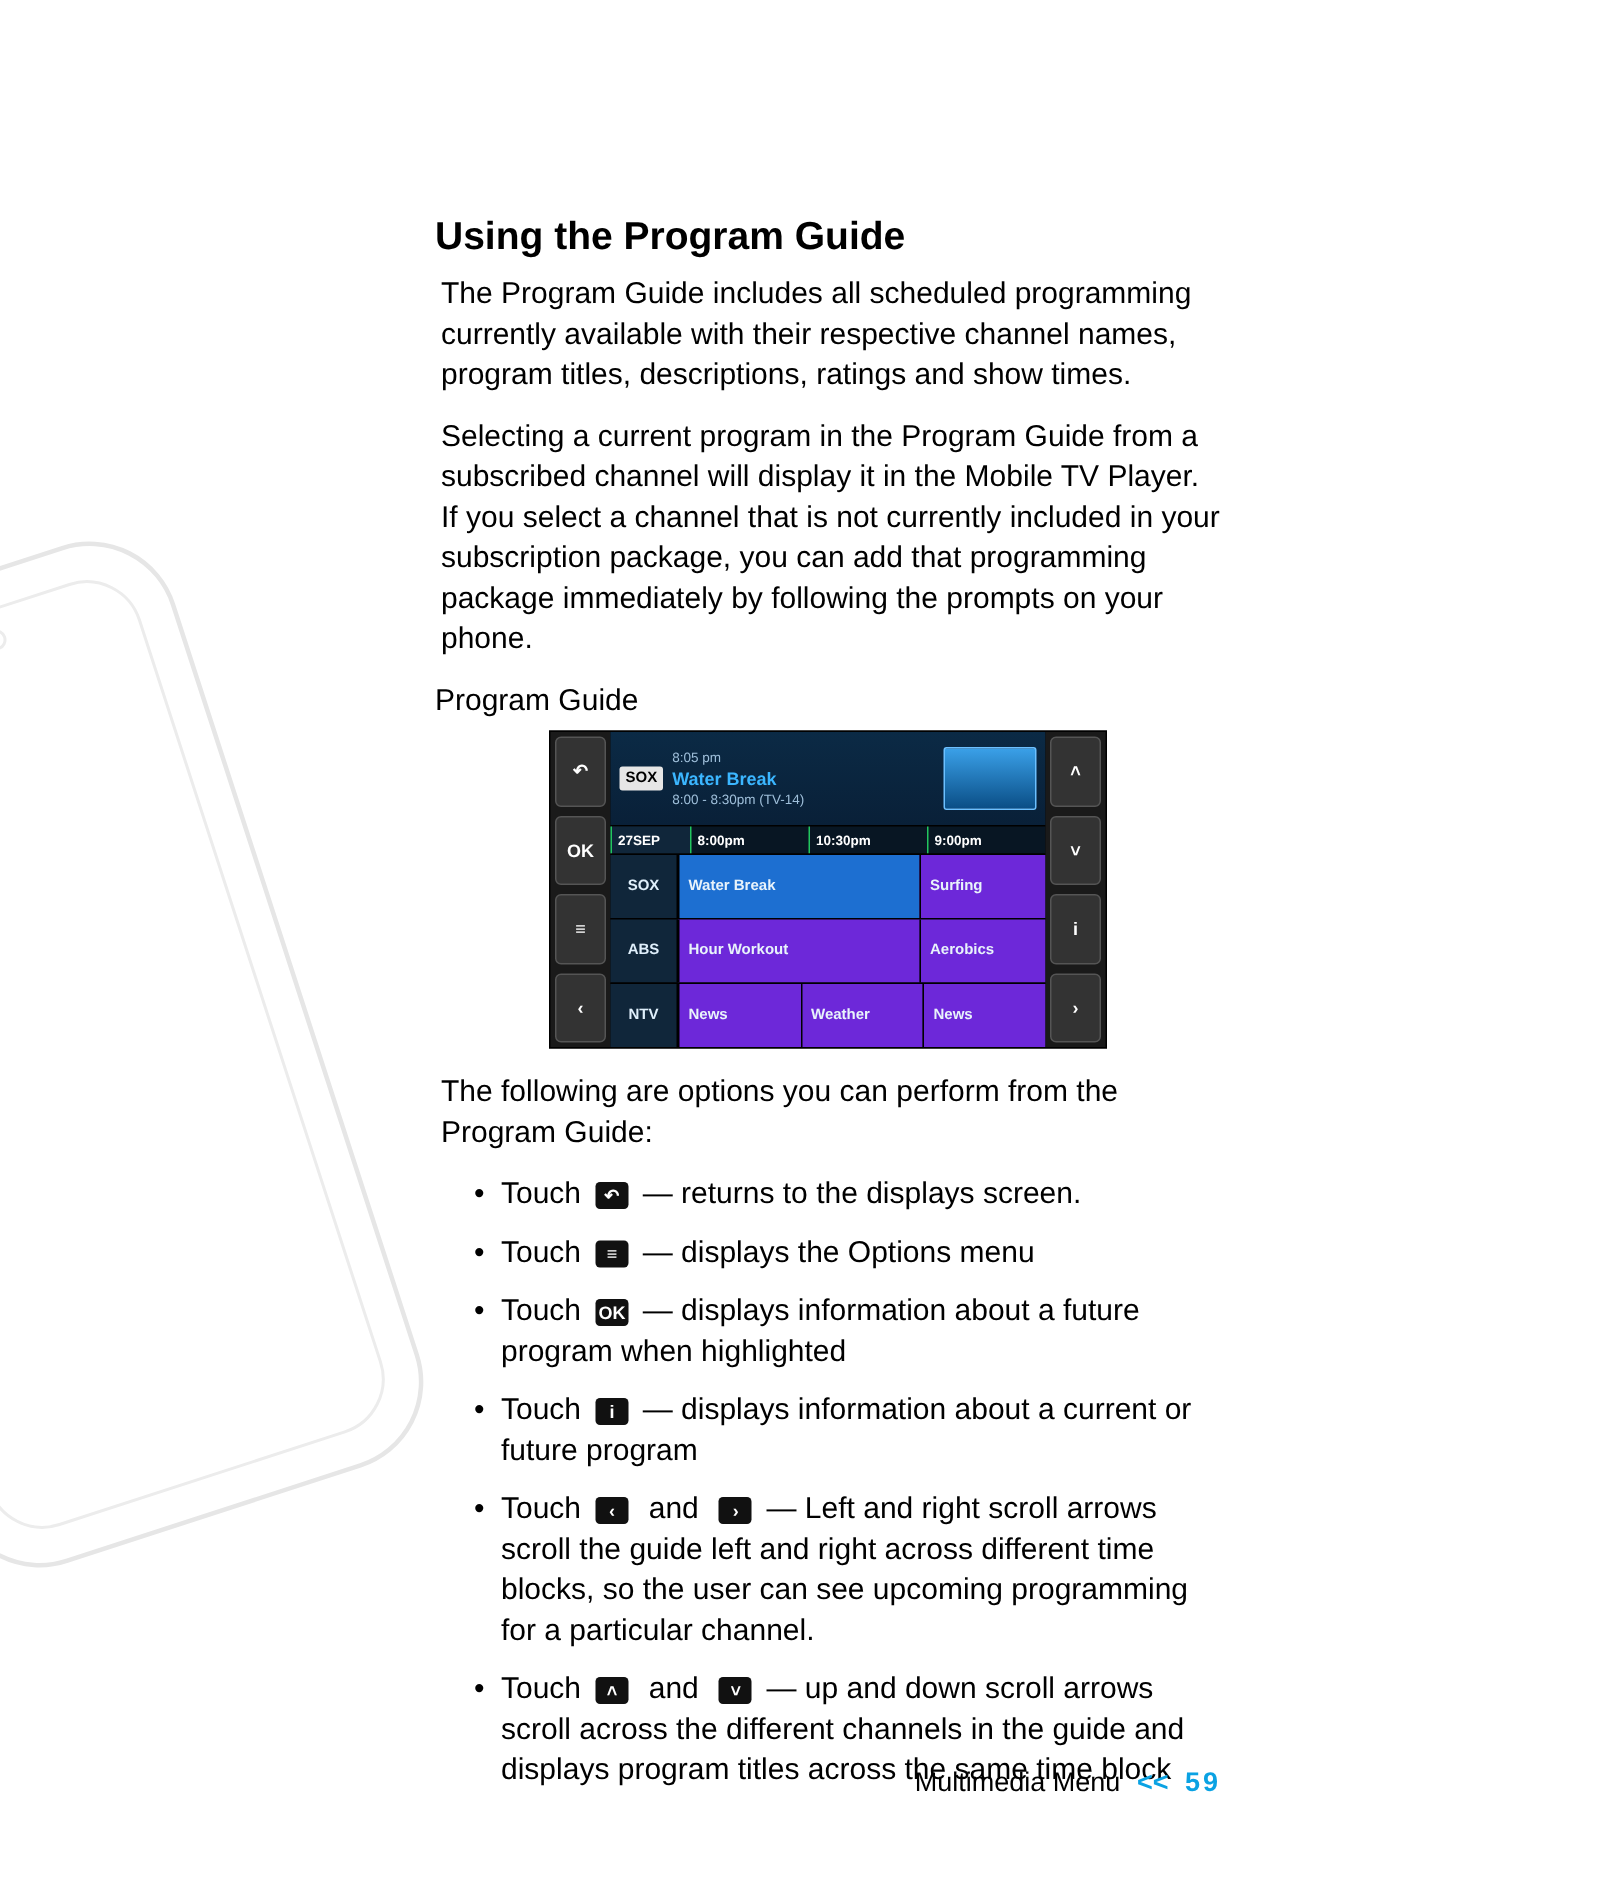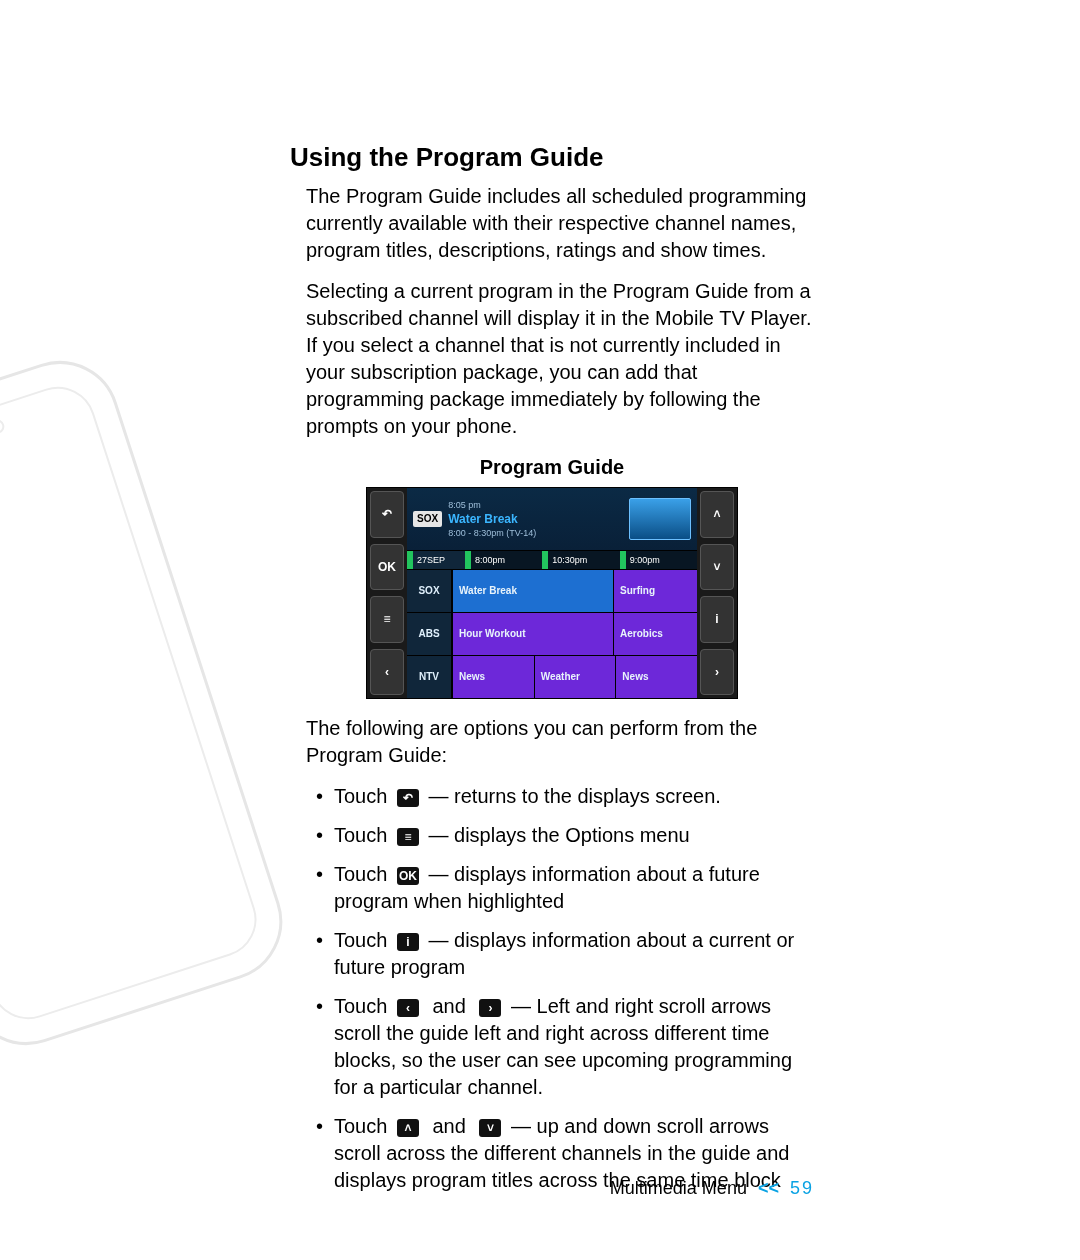--- a/index.html
+++ b/index.html
@@ -3,42 +3,42 @@
 <meta charset="utf-8">
 <style>
   html,body{margin:0;padding:0;background:#fff;color:#000;font-family:"Gill Sans","Gill Sans MT","Trebuchet MS",Helvetica,Arial,sans-serif;font-size:20px;line-height:1.35}
   .page{position:relative;width:904px;height:1260px;overflow:hidden}
   
   .phone-outline{position:absolute;left:-120px;top:380px;width:320px;height:640px;border:3px solid #e6e6e6;border-radius:60px;transform:rotate(-18deg)}
   .phone-outline::before{content:"";position:absolute;left:22px;top:22px;right:22px;bottom:22px;border:2px solid #ececec;border-radius:38px}
   .phone-outline::after{content:"";position:absolute;left:50%;top:36px;width:90px;height:10px;margin-left:-45px;border:2px solid #ececec;border-radius:10px}
   .content{position:absolute;left:290px;top:140px;right:90px}
   h2{font-weight:700;font-size:26px;margin:0 0 8px 0}
-  p{margin:0 0 14px 16px;font-size:20px}
-  .caption{font-weight:700;text-align:center;margin:10px 0 6px}
+  p{margin:0 0 14px 4px;font-size:20px}
+  .caption{font-weight:400;text-align:left;margin:10px 0 6px}
   ul.opts{list-style:none;padding:0;margin:0 0 0 26px}
   ul.opts>li{position:relative;padding-left:18px;margin:0 0 12px 0}
   ul.opts>li::before{content:"•";position:absolute;left:0;top:0}
   .icon-box{display:inline-block;vertical-align:middle;width:22px;height:18px;background:#111;border-radius:3px;color:#fff;text-align:center;font-weight:700;font-size:12px;line-height:18px;margin:0 4px}
   .footer{position:absolute;right:90px;bottom:60px;font-size:18px}
   .footer .sep{color:#0aa2e3;font-weight:700;padding:0 6px}
-  .footer .pg{color:#0aa2e3;font-weight:400;letter-spacing:2px}
+  .footer .pg{color:#0aa2e3;font-weight:700;letter-spacing:2px}
   
   .shot{width:370px;height:210px;margin:0 auto 16px;background:#000;border:1px solid #000;display:flex}
   .shot .side{width:40px;background:#1a1a1a;display:flex;flex-direction:column}
   .shot .side .btn{flex:1;margin:3px;background:#333;border:1px solid #555;border-radius:4px;color:#fff;display:flex;align-items:center;justify-content:center;font-size:12px;font-weight:700}
   .shot .mid{flex:1;display:flex;flex-direction:column;color:#c9e8ff;font-size:10px}
   .shot .hdr{height:54px;background:linear-gradient(#0b2a45,#092038);display:flex;align-items:center;padding:4px 6px;border-bottom:1px solid #000}
   .shot .hdr .tag{background:#e6e6e6;color:#000;font-weight:700;padding:1px 4px;border-radius:2px;margin-right:6px;font-size:10px}
   .shot .hdr .hcol{flex:1}
   .shot .hdr .title{color:#3bb6ff;font-weight:700;font-size:12px}
   .shot .hdr .sub{color:#9fbfda;font-size:9px}
   .shot .hdr .thumb{width:60px;height:40px;background:linear-gradient(#3aa0e8,#0a4e86);border:1px solid #6cc0ff;border-radius:2px}
   .shot .timebar{height:18px;background:#081623;display:flex}
-  .shot .timebar div{flex:1;border-left:6px solid #22c55e;color:#fff;font-size:9px;font-weight:400;padding:3px 4px}
+  .shot .timebar div{flex:1;border-left:1px solid #22c55e;color:#fff;font-size:9px;font-weight:700;padding:3px 4px}
   .shot .timebar div:first-child{flex:0 0 44px;background:#10263a}
   .shot .rows{flex:1;display:flex;flex-direction:column}
   .shot .row{flex:1;display:flex;border-top:1px solid #000}
   .shot .row .ch{flex:0 0 44px;background:#10263a;color:#dfeffb;font-weight:700;display:flex;align-items:center;justify-content:center;font-size:10px;border-right:1px solid #000}
   .shot .row .cell{flex:1;background:#6d28d9;border-left:1px solid #000;color:#e8f3fb;font-size:10px;font-weight:700;display:flex;align-items:center;padding-left:6px}
   .shot .row .cell.sel{background:#1d6fd1}
   .and{padding:0 4px}
 </style>
 </head>
 <body>

